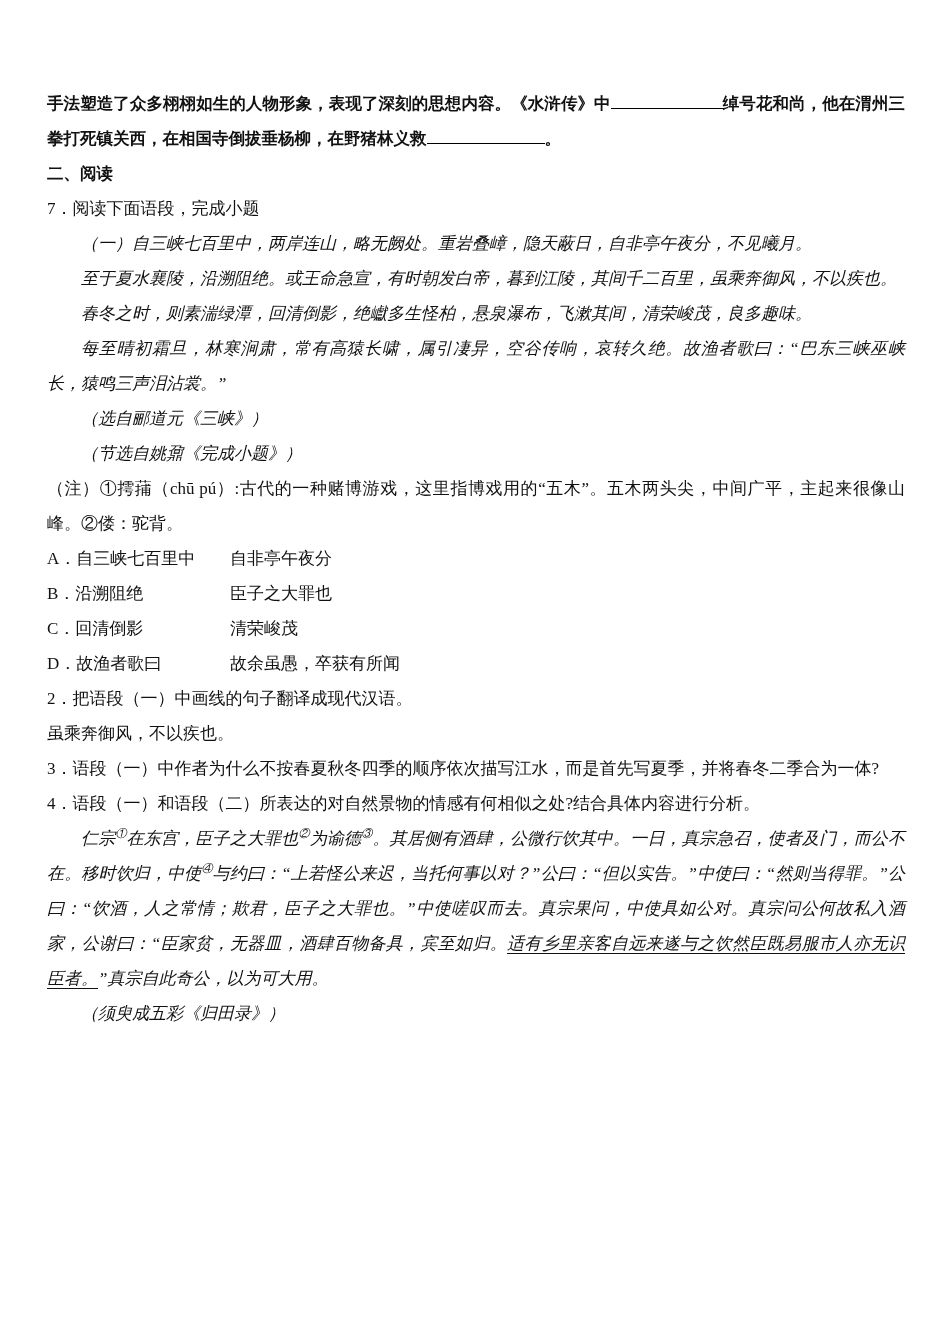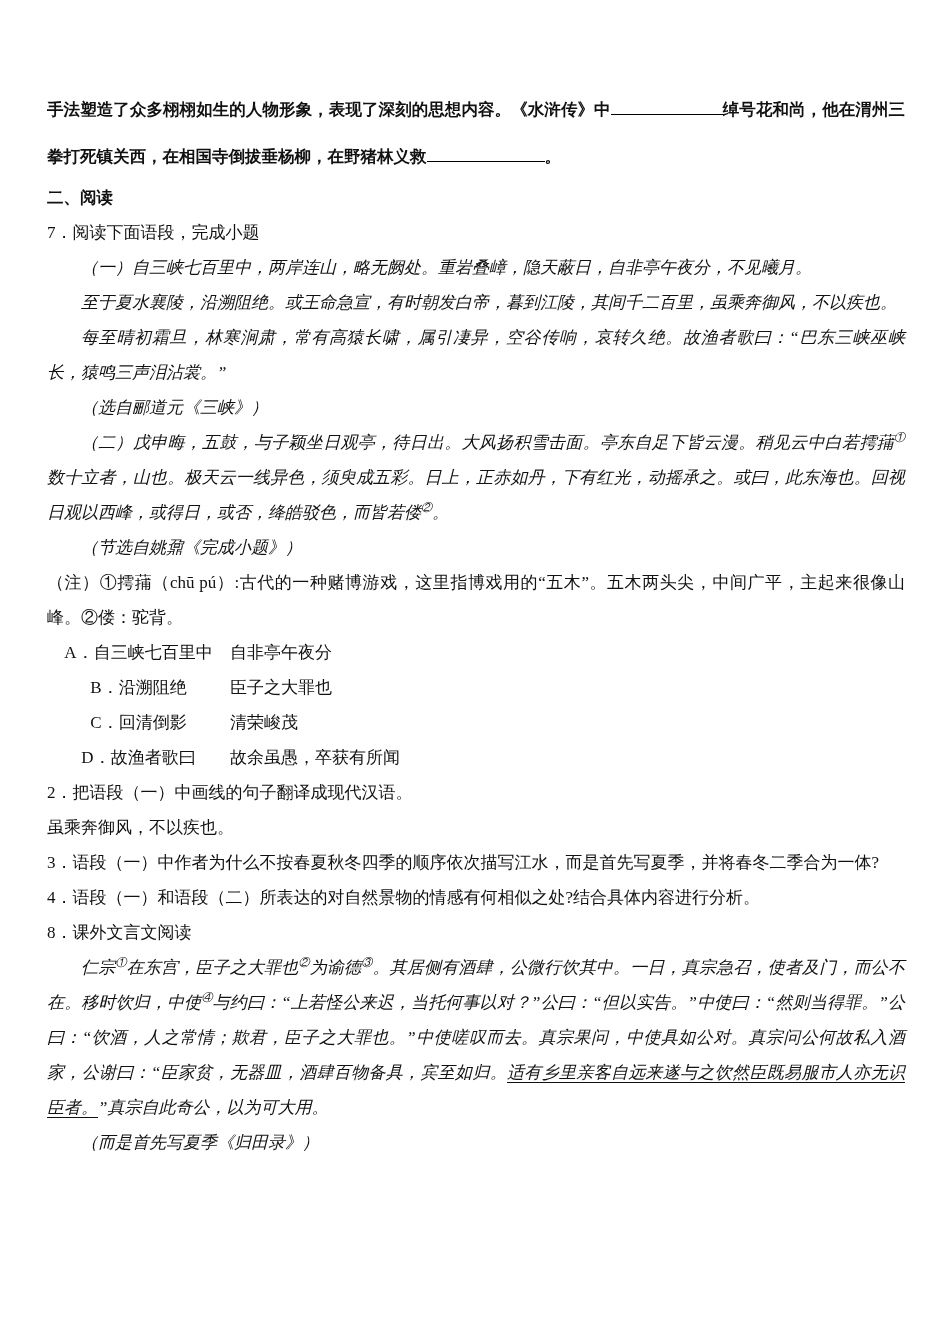--- a/index.html
+++ b/index.html
@@ -26,21 +26,21 @@
     line-height: 35px;
     text-align: justify;
   }
   
   p.hei {
     font-family: "Liberation Sans", sans-serif;
     font-weight: bold;
     font-size: 16.5px;
   }
   p.intro {
-    line-height: 47px;
+    line-height: 35px;
   }
   
   p.kai {
     font-family: "Liberation Serif", serif;
     font-style: italic;
   }
   p.indent {
     text-indent: 2em;
   }
   
@@ -51,48 +51,47 @@
     vertical-align: baseline;
   }
   
   .u {
     text-decoration: underline;
     text-underline-offset: 4px;
   }
   
   .col {
     display: inline-block;
-    text-align: center;
+    text-align: left;
   }
   sup {
     font-size: 11px;
     line-height: 0;
     vertical-align: super;
   }
 </style>
 </head>
 <body>
 
 <div class="page">
   <div id="doc">
       <p class="hei intro"><span>手法塑造了众多栩栩如生的人物形象，表现了深刻的思想内容。《水浒传》中</span><span class="blank" style="width: 112px;"></span><span>绰号花和尚，他在渭州三拳打死镇关西，在相国寺倒拔垂杨柳，在野猪林义救</span><span class="blank" style="width: 118px;"></span><span>。</span></p>
       <p class="hei"><span>二、阅读</span></p>
       <p><span>7．阅读下面语段，完成小题</span></p>
       <p class="kai indent"><span>（一）自三峡七百里中，两岸连山，略无阙处。重岩叠嶂，隐天蔽日，自非亭午夜分，不见曦月。</span></p>
       <p class="kai indent"><span>至于夏水襄陵，沿溯阻绝。或王命急宣，有时朝发白帝，暮到江陵，其间千二百里，虽乘奔御风，不以疾也。</span></p>
+      <p class="kai indent"><span>春冬之时，则素湍绿潭，回清倒影，绝巘多生怪柏，悬泉瀑布，飞漱其间，清荣峻茂，良多趣味。</span></p>
       <p class="kai indent"><span>每至晴初霜旦，林寒涧肃，常有高猿长啸，属引凄异，空谷传响，哀转久绝。故渔者歌曰：“巴东三峡巫峡长，猿鸣三声泪沾裳。”</span></p>
       <p class="kai indent"><span>（选自郦道元《三峡》）</span></p>
-      <p class="kai indent"><span>（二）戊申晦，五鼓，与子颖坐日观亭，待日出。大风扬积雪击面。亭东自足下皆云漫。稍见云中白若摴蒱</span><sup>①</sup><span>数十立者，山也。极天云一线异色，须臾成五彩。日上，正赤如丹，下有红光，动摇承之。或曰，此东海也。回视日观以西峰，或得日，或否，绛皓驳色，而皆若偻</span><sup>②</sup><span>。</span></p>
       <p class="kai indent"><span>（节选自姚鼐《完成小题》）</span></p>
       <p><span>（注）①摴蒱（chū pú）:古代的一种赌博游戏，这里指博戏用的“五木”。五木两头尖，中间广平，主起来很像山峰。②偻：驼背。</span></p>
       <p><span class="col" style="width: 183px;">A．自三峡七百里中</span><span>自非亭午夜分</span></p>
       <p><span class="col" style="width: 183px;">B．沿溯阻绝</span><span>臣子之大罪也</span></p>
       <p><span class="col" style="width: 183px;">C．回清倒影</span><span>清荣峻茂</span></p>
       <p><span class="col" style="width: 183px;">D．故渔者歌曰</span><span>故余虽愚，卒获有所闻</span></p>
       <p><span>2．把语段（一）中画线的句子翻译成现代汉语。</span></p>
       <p><span>虽乘奔御风，不以疾也。</span></p>
       <p><span>3．语段（一）中作者为什么不按春夏秋冬四季的顺序依次描写江水，而是首先写夏季，并将春冬二季合为一体?</span></p>
       <p><span>4．语段（一）和语段（二）所表达的对自然景物的情感有何相似之处?结合具体内容进行分析。</span></p>
-      <p><span>8．课外文言文阅读</span></p>
       <p class="kai indent"><span>仁宗</span><sup>①</sup><span>在东宫，臣子之大罪也</span><sup>②</sup><span>为谕德</span><sup>③</sup><span>。其居侧有酒肆，公微行饮其中。一日，真宗急召，使者及门，而公不在。移时饮归，中使</span><sup>④</sup><span>与约曰：“上若怪公来迟，当托何事以对？”公曰：“但以实告。”中使曰：“然则当得罪。”公曰：“饮酒，人之常情；欺君，臣子之大罪也。”中使嗟叹而去。真宗果问，中使具如公对。真宗问公何故私入酒家，公谢曰：“臣家贫，无器皿，酒肆百物备具，宾至如归。</span><span class="u">适有乡里亲客自远来遂与之饮然臣既易服市人亦无识臣者。</span><span>”真宗自此奇公，以为可大用。</span></p>
-      <p class="kai indent"><span>（而是首先写夏季《归田录》）</span></p>
+      <p class="kai indent"><span>（须臾成五彩《归田录》）</span></p>
     </div>
 </div>
 
 </body></html>

